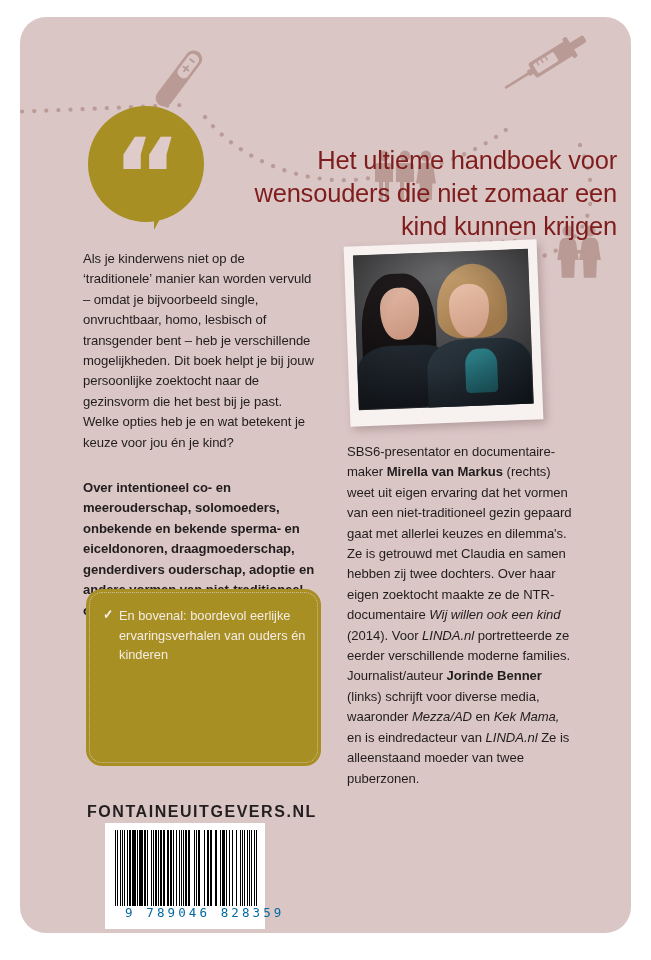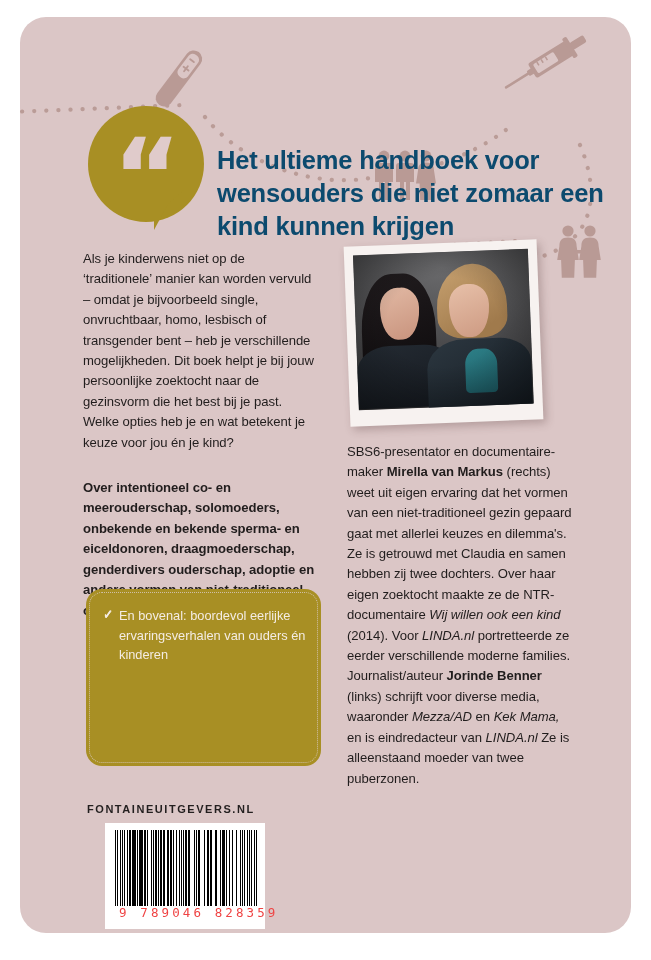--- a/index.html
+++ b/index.html
@@ -72,25 +72,26 @@
     text-align: center;
     letter-spacing: -2px;
   }
 
   
   #headline {
     position: absolute;
     left: 197px;
     top: 110px;
     width: 400px;
-    color: #0c4a6e;
+    color: #7f1d1d;
     font-size: 25.5px;
-    font-weight: 700;
+    font-weight: 400;
     line-height: 33px;
     letter-spacing: -0.2px;
+    text-align: right;
   }
 
   
   #left-col {
     position: absolute;
     left: 63px;
     top: 232px;
     width: 232px;
   }
   .body-text {
@@ -245,21 +246,21 @@
   }
   #bio-paragraph b { font-weight: 700; }
   #bio-paragraph i { font-style: italic; }
 
   
   #publisher {
     position: absolute;
     left: 67px;
     top: 786px;
     color: #231f1f;
-    font-size: 11px;
+    font-size: 16px;
     font-weight: 700;
     letter-spacing: 1.55px;
   }
   #barcode-box {
     position: absolute;
     left: 85px;
     top: 806px;
     width: 160px;
     height: 106px;
     background: #ffffff;
@@ -272,24 +273,24 @@
     height: 76px;
   }
   #barcode-bars span {
     position: absolute;
     top: 0;
     height: 100%;
     background: #000;
   }
   #barcode-digits {
     position: absolute;
-    left: 14px;
+    left: 20px;
     top: 82px;
     width: 146px;
-    color: #ef4444;
+    color: #0369a1;
     font-family: "DejaVu Sans Mono", monospace;
     font-size: 12.5px;
     letter-spacing: 3.1px;
     white-space: nowrap;
   }
 </style>
 </head>
 <body>
 
 <div id="cover">

